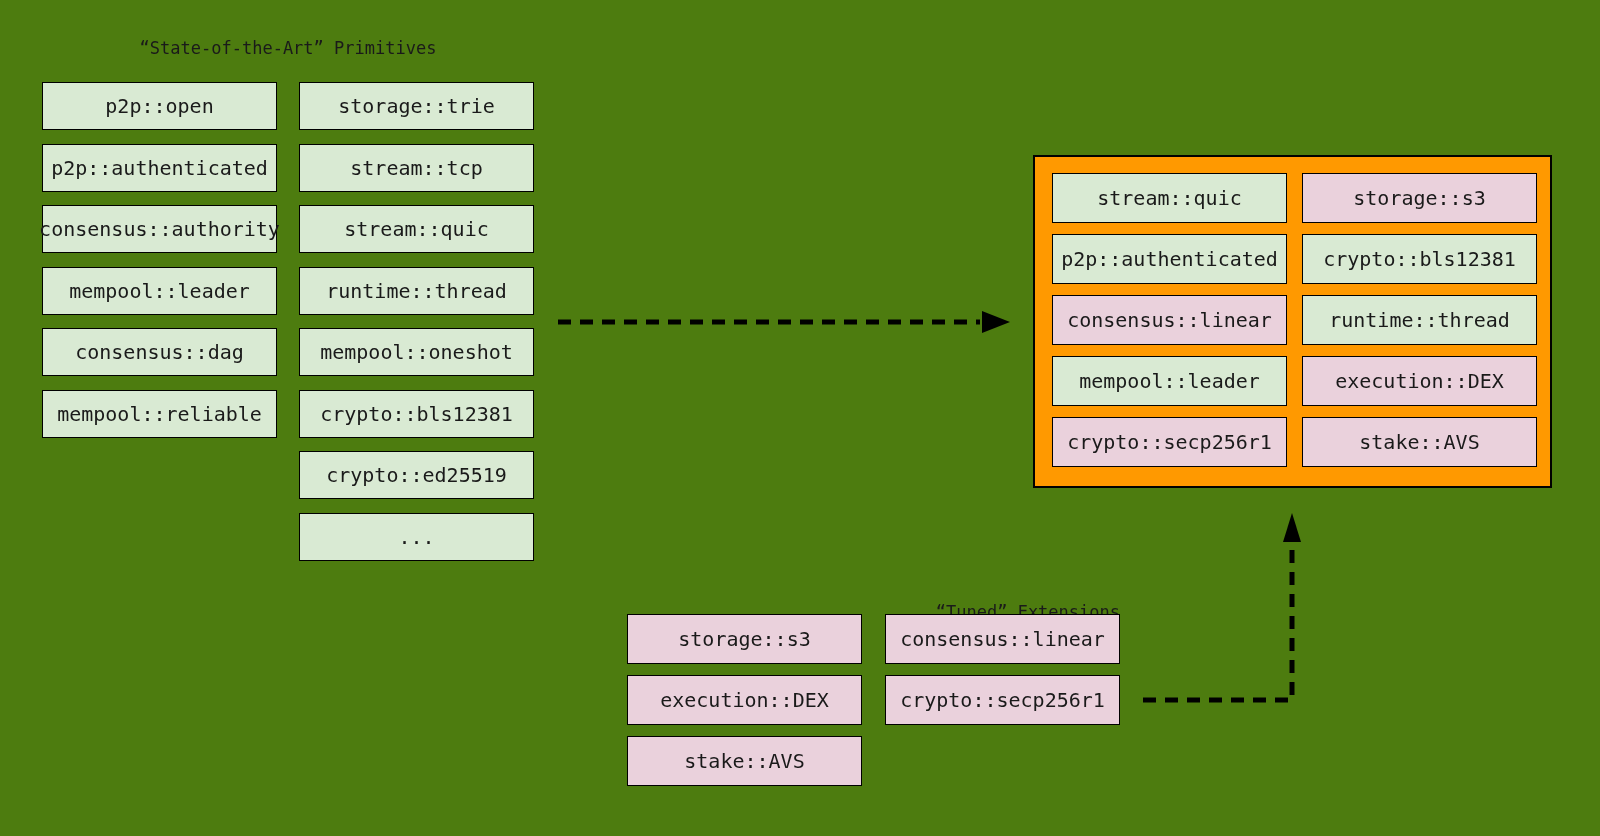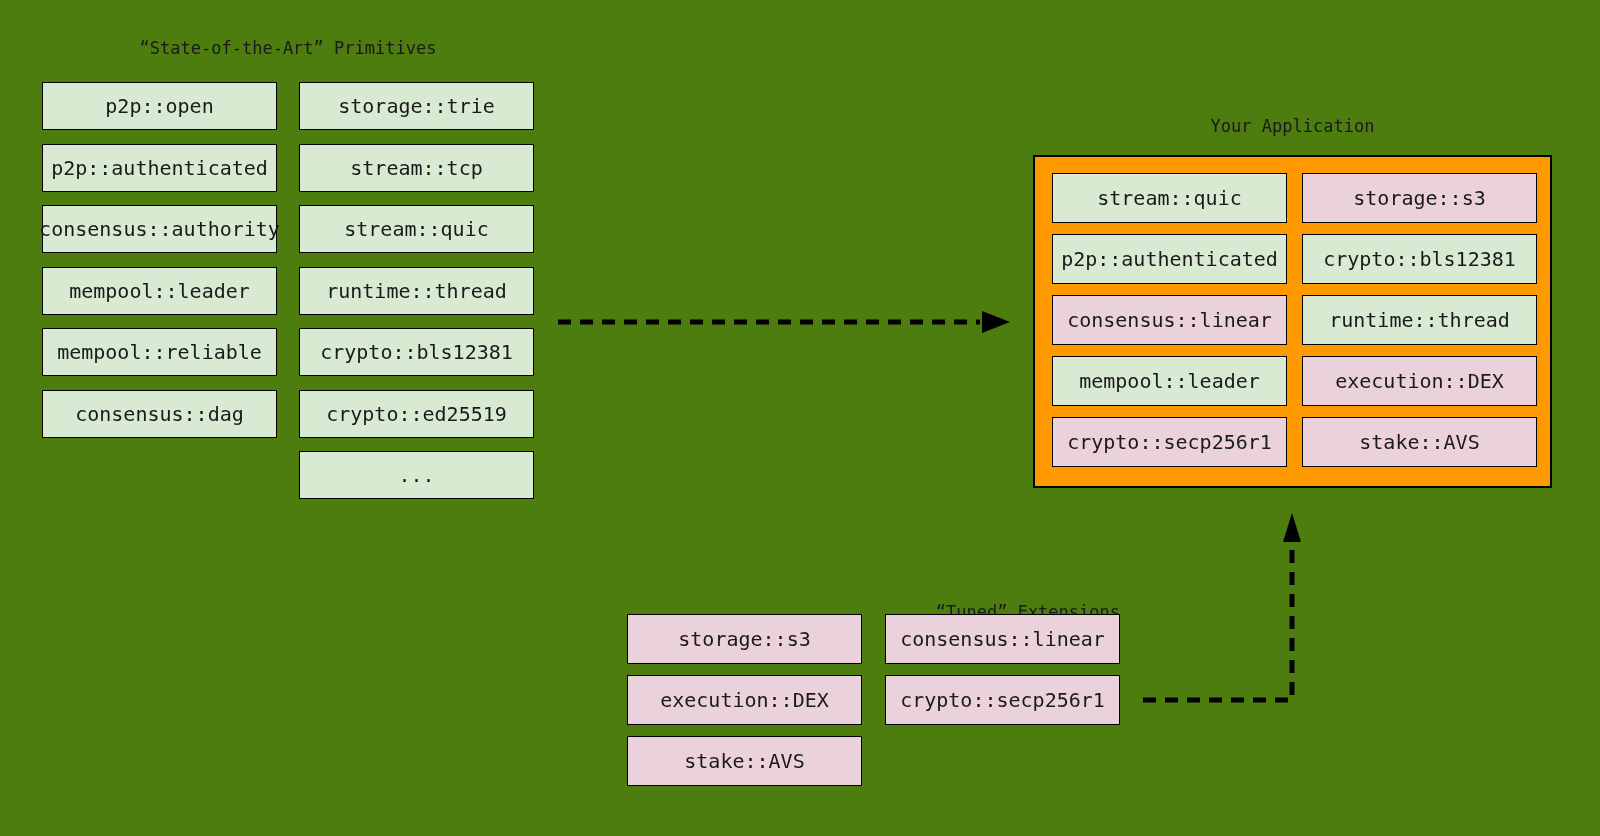--- a/index.html
+++ b/index.html
@@ -65,37 +65,37 @@
     width: 1600px; height: 836px;
     pointer-events: none;
   }
 </style>
 </head>
 <body>
 
 <div class="canvas">
 
   <div class="section-title" style="left:42px; top:38px; width:492px;">“State-of-the-Art” Primitives</div>
-  <div class="section-title" style="left:1033px; top:116px; width:519px;">Your Application</div>
   <div class="section-title" style="left:627px; top:602px; width:493px;text-align:right;">“Tuned” Extensions</div>
 
   <div class="col prim-col" style="left:42px; top:82px;">
     <div class="box">p2p::open</div>
     <div class="box">p2p::authenticated</div>
     <div class="box">consensus::authority</div>
     <div class="box">mempool::leader</div>
+    <div class="box">consensus::dag</div>
     <div class="box">mempool::reliable</div>
-    <div class="box">consensus::dag</div>
   </div>
 
   <div class="col prim-col" style="left:299px; top:82px;">
     <div class="box">storage::trie</div>
     <div class="box">stream::tcp</div>
     <div class="box">stream::quic</div>
     <div class="box">runtime::thread</div>
+    <div class="box">mempool::oneshot</div>
     <div class="box">crypto::bls12381</div>
     <div class="box">crypto::ed25519</div>
     <div class="box">...</div>
   </div>
 
   <div class="app-container">
     <div class="col app-col" style="left:17px;">
       <div class="box" data-type="primitive">stream::quic</div>
       <div class="box" data-type="primitive">p2p::authenticated</div>
       <div class="box" data-type="extension">consensus::linear</div>

